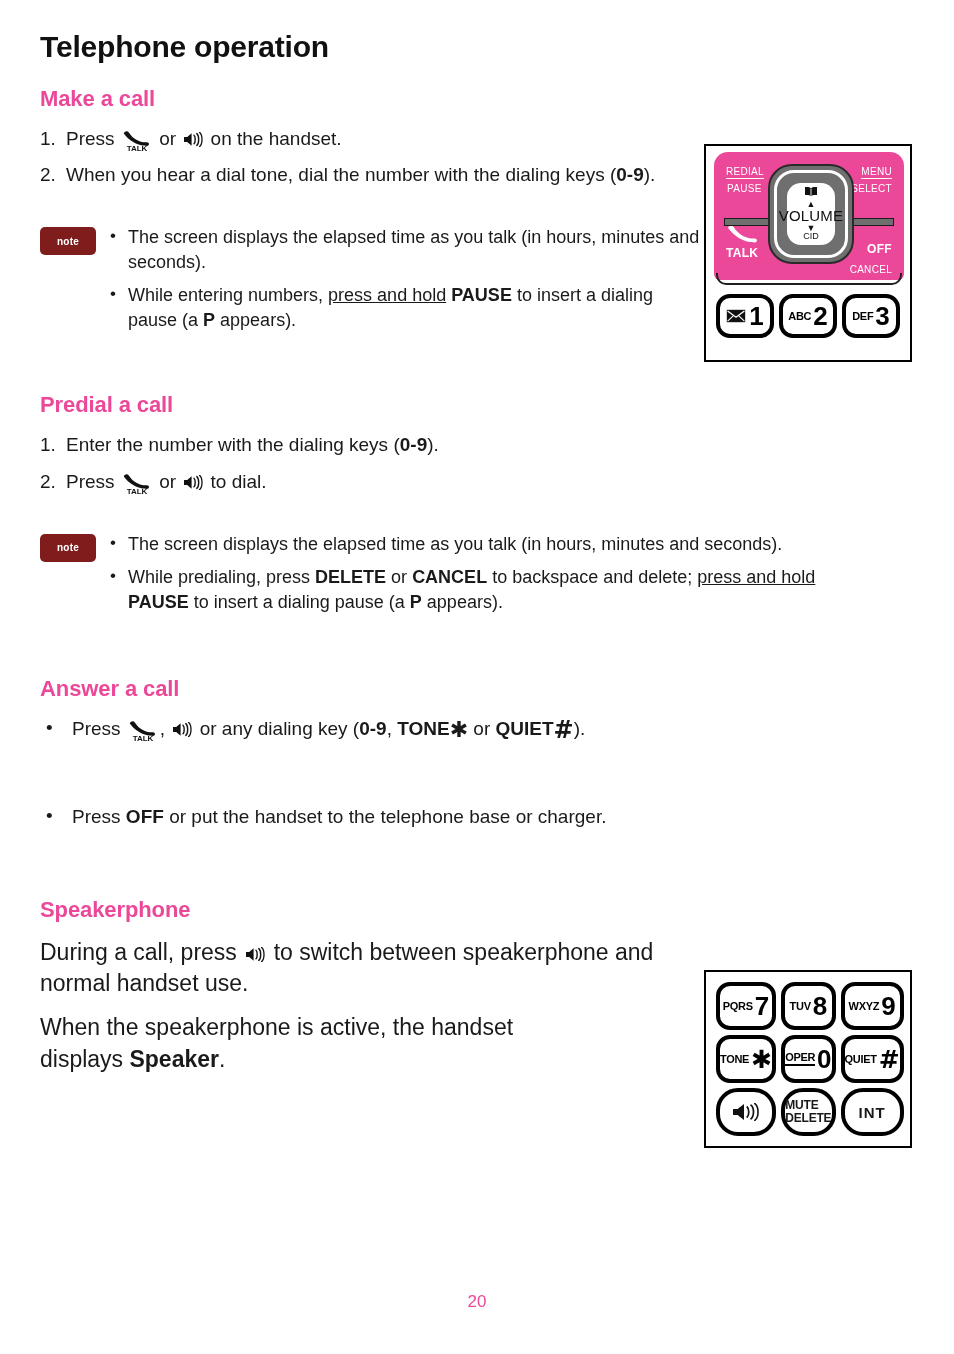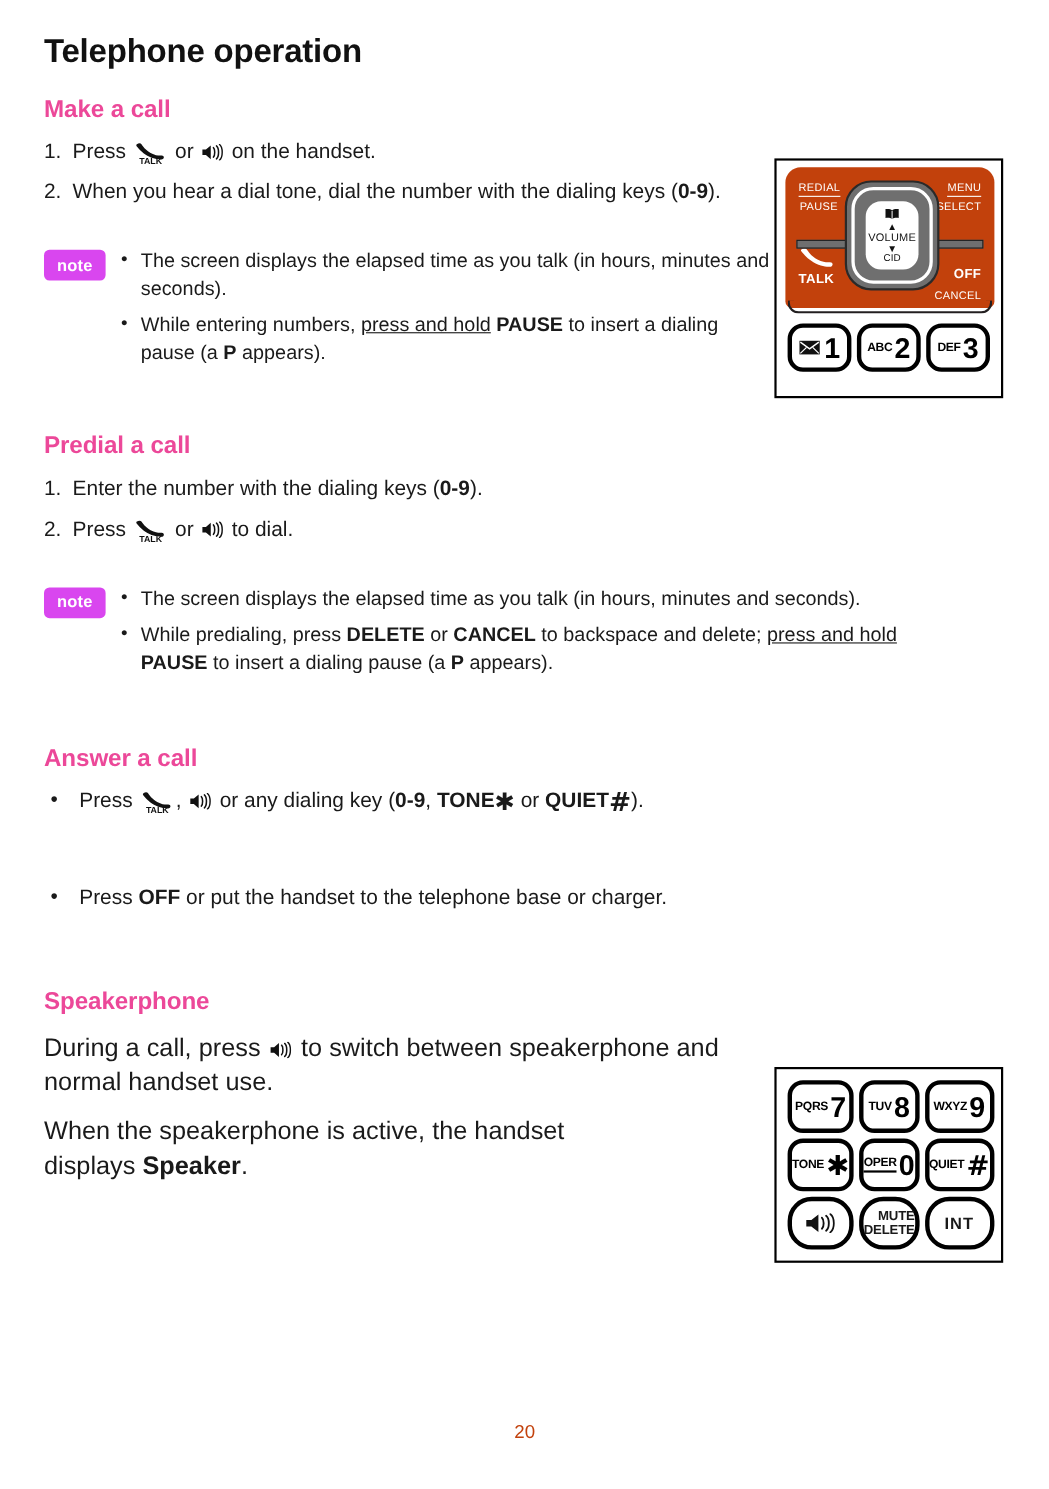--- a/index.html
+++ b/index.html
@@ -112,24 +112,24 @@
   
   .note-block {
     display: flex;
     align-items: flex-start;
     gap: 0;
   }
   .note-badge {
     flex: 0 0 auto;
     width: 56px;
     height: 28px;
-    background: #d946ef;
+    background: #7f1d1d;
     border-radius: 5px;
     color: #ffffff;
-    font-size: 15px;
+    font-size: 10px;
     font-weight: bold;
     display: flex;
     align-items: center;
     justify-content: center;
     margin-top: 3px;
     margin-right: 10px;
     letter-spacing: 0.2px;
   }
   .note-body { flex: 1 1 auto; padding-top: 1px; }
 
@@ -187,21 +187,21 @@
     height: 178px;
   }
 
   
   .nav-panel {
     position: absolute;
     left: 8px;
     top: 6px;
     width: 190px;
     height: 128px;
-    background: #c2410c;
+    background: #ec4899;
     border-radius: 14px 14px 6px 6px;
     box-sizing: border-box;
   }
   .nav-panel::after {
     content: "";
     position: absolute;
     left: 2px;
     right: 2px;
     bottom: -5px;
     height: 10px;
@@ -279,21 +279,21 @@
     justify-content: center;
     gap: 0;
   }
   .nav-ring-face .tiny {
     font-size: 9px;
     color: #111;
     line-height: 1.05;
     font-family: "Liberation Sans", sans-serif;
   }
   .nav-ring-face .vol {
-    font-size: 10px;
+    font-size: 15px;
     color: #111;
     letter-spacing: 0.2px;
     line-height: 1.1;
   }
   .nav-ring-face .arrow {
     font-size: 9px;
     line-height: 0.9;
     color: #111;
   }
 
@@ -349,21 +349,21 @@
     line-height: 1;
     margin-left: 1px;
   }
   .key .digit.sym {
     font-family: "DejaVu Sans", sans-serif;
     font-size: 25px;
   }
   .key .stack {
     display: flex;
     flex-direction: column;
-    align-items: flex-end;
+    align-items: flex-start;
     line-height: 1.05;
   }
   .key .stack span {
     font-size: 12px;
     font-weight: bold;
     letter-spacing: -0.2px;
   }
   .key .int-text {
     font-size: 15px;
     font-weight: bold;
@@ -404,21 +404,21 @@
   }
 
   
   .page-number {
     position: absolute;
     left: 0;
     right: 0;
     top: 1292px;
     text-align: center;
     font-size: 17px;
-    color: #c2410c;
+    color: #ec4899;
   }
 
   .gap-sm { height: 26px; }
   .gap-lg { height: 44px; }
 </style>
 </head>
 <body>
 
 <div class="page">
 

